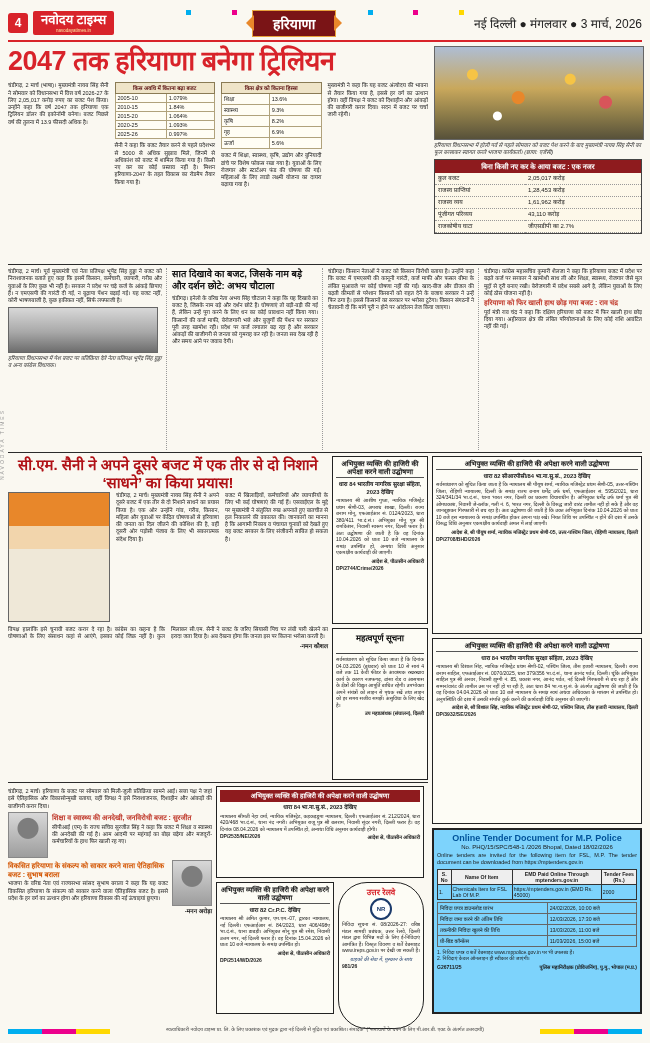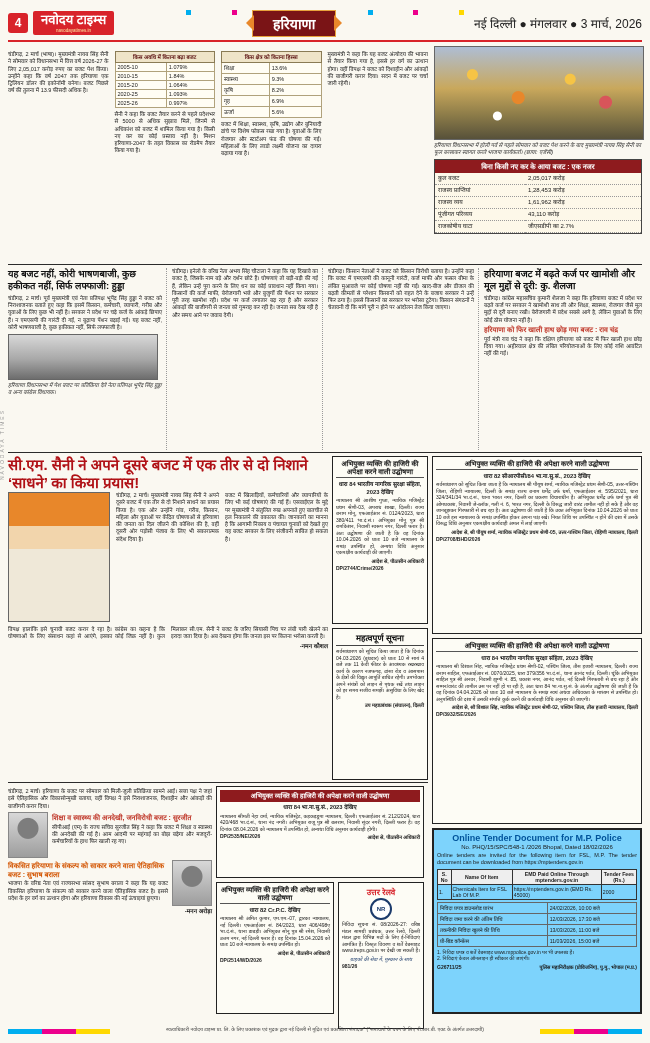--- a/index.html
+++ b/index.html
@@ -49,33 +49,33 @@
   .ph-cm{background:linear-gradient(180deg,#e8872a 0 26%,#f2d5ac 26% 44%,#efe8d8 44% 100%);}
   .por{width:38px;height:44px;border:1px solid #888;flex:0 0 auto;
        background:radial-gradient(circle at 50% 35%, #7d7d7d 0 10px, transparent 11px),
                   linear-gradient(#d8d8d8,#9d9d9d);}
   .cap{font-size:5.5px;font-style:italic;color:#333;line-height:1.25;margin-top:2px;}
   
   .art4{box-sizing:border-box;}
   .art4 .h{font-size:9.5px;font-weight:bold;line-height:1.25;color:#111;margin-bottom:3px;}
   .sep{border-left:1px dotted #999;}
   
-  .anh{font-size:15px;line-height:1.2;font-weight:800;color:#b01116;text-align:left;}
+  .anh{font-size:15px;line-height:1.2;font-weight:800;color:#b01116;text-align:center;}
   .strap{font-size:8px;font-weight:bold;color:#444;text-align:center;border-top:1px solid #aaa;
          border-bottom:1px solid #aaa;padding:2px 0;margin:3px 0;}
   .twocol{column-count:2;column-gap:6px;}
   
   .box{border:1px solid #222;background:#fdfcf5;padding:3px;box-sizing:border-box;}
   .ntitle{font-size:6.8px;font-weight:bold;text-align:center;line-height:1.2;border-bottom:1px solid #555;padding-bottom:1px;}
   .ntitle-dark{background:#8e1b1e;color:#fff;font-size:6.5px;font-weight:bold;text-align:center;padding:2px;line-height:1.2;}
   .nsub{font-size:5.8px;font-weight:bold;text-align:center;margin:1.5px 0;}
   .nbody{font-size:5px;line-height:1.3;text-align:justify;}
   .nsign{font-size:5px;font-weight:bold;text-align:right;margin-top:2px;}
   .ncode{font-size:5px;font-weight:bold;text-align:left;margin-top:1px;color:#222;}
-  .imptitle{font-size:8.5px;font-weight:bold;text-align:center;border-bottom:1px solid #444;padding-bottom:2px;color:#111;}
+  .imptitle{font-size:8.5px;font-weight:bold;text-align:center;border-bottom:1px solid #444;padding-bottom:10px;color:#111;}
   
   .reach{font-size:11.5px;font-weight:800;line-height:1.2;color:#111;}
   .subh-red{font-size:7px;font-weight:bold;color:#c0392b;line-height:1.25;margin:2px 0 1px;}
   .subh-or{font-size:7px;font-weight:bold;color:#d35400;line-height:1.25;margin:2px 0 1px;}
   
   .mpbox{border:2px solid #222;background:#7dd3fc;padding:3px;box-sizing:border-box;}
   .mptitle{color:#00539b;font-weight:bold;font-size:9px;text-align:center;}
   .mpref{font-size:6px;text-align:center;margin:1px 0 2px;}
   table.mpt{width:100%;border-collapse:collapse;margin:2px 0;}
   table.mpt th{border:1px solid #333;font-size:5.2px;padding:1px;background:#eee;}
@@ -115,20 +115,21 @@
         <div class="b1">नवोदय टाइम्स</div>
         <div class="b2">navodayatimes.in</div>
       </div>
     </div>
     <div class="secwrap">हरियाणा</div>
     <div style="font-size:12px;color:#222;">नई दिल्ली ● मंगलवार ● 3 मार्च, 2026</div>
   </div>
   <div class="abs hrule" style="left:8px;top:40px;width:634px;"></div>
 
   <div class="abs" style="left:8px;top:46px;width:420px;height:216px;">
+    <div class="hl1">2047 तक हरियाणा बनेगा ट्रिलियन</div>
     <div class="leadcols">
       <div class="f55 jt">चंडीगढ़, 2 मार्च (भाषा)। मुख्यमंत्री नायब सिंह सैनी ने सोमवार को विधानसभा में वित्त वर्ष 2026-27 के लिए 2,05,017 करोड़ रुपए का बजट पेश किया। उन्होंने कहा कि वर्ष 2047 तक हरियाणा एक ट्रिलियन डॉलर की इकोनॉमी बनेगा। बजट पिछले वर्ष की तुलना में 13.9 फीसदी अधिक है।</div>
       <div>
         <table class="mini">
           <thead>
               <tr>
                 <th colspan="2">किस अवधि में कितना बढ़ा बजट</th>
               </tr>
             </thead>
           <tbody>
@@ -220,33 +221,32 @@
               <td>जीएसडीपी का 2.7%</td>
             </tr>
           </tbody>
       </table>
     </div>
   </div>
 
   <div class="abs rule" style="left:8px;top:264px;width:634px;"></div>
 
   <div class="abs art4" style="left:8px;top:268px;width:154px;height:182px;">
-    <div class="h">यह बजट नहीं, कोरी भाषणबाजी, कुछ हकीकत नहीं, सिर्फ लफ्फाजी: हुड्डा</div>
     <div class="f55 jt">चंडीगढ़, 2 मार्च। पूर्व मुख्यमंत्री एवं नेता प्रतिपक्ष भूपेंद्र सिंह हुड्डा ने बजट को निराशाजनक बताते हुए कहा कि इसमें किसान, कर्मचारी, व्यापारी, गरीब और युवाओं के लिए कुछ भी नहीं है। सरकार ने प्रदेश पर चढ़े कर्ज के आंकड़े छिपाए हैं। न एमएसपी की गारंटी दी गई, न बुढ़ापा पेंशन बढ़ाई गई। यह बजट नहीं, कोरी भाषणबाजी है, कुछ हकीकत नहीं, सिर्फ लफ्फाजी है।</div>
     <div class="ph ph-group" style="width:148px;height:44px;margin-top:3px;"></div>
     <div class="cap">हरियाणा विधानसभा में पेश बजट पर प्रतिक्रिया देते नेता प्रतिपक्ष भूपेंद्र सिंह हुड्डा व अन्य कांग्रेस विधायक।</div>
   </div>
   <div class="abs art4 sep" style="left:166px;top:268px;width:152px;height:182px;padding-left:5px;">
+    <div class="h">सात दिखावे का बजट, जिसके नाम बड़े और दर्शन छोटे: अभय चौटाला</div>
     <div class="f55 jt">चंडीगढ़। इनेलो के वरिष्ठ नेता अभय सिंह चौटाला ने कहा कि यह दिखावे का बजट है, जिसके नाम बड़े और दर्शन छोटे हैं। घोषणाएं तो बड़ी-बड़ी की गई हैं, लेकिन उन्हें पूरा करने के लिए धन का कोई प्रावधान नहीं किया गया। किसानों की कर्ज माफी, बेरोजगारी भत्ते और बुजुर्गों की पेंशन पर सरकार पूरी तरह खामोश रही। प्रदेश पर कर्ज लगातार बढ़ रहा है और सरकार आंकड़ों की बाजीगरी से जनता को गुमराह कर रही है। जनता सब देख रही है और समय आने पर जवाब देगी।</div>
   </div>
   <div class="abs art4 sep" style="left:322px;top:268px;width:152px;height:182px;padding-left:5px;">
     <div class="f55 jt">चंडीगढ़। किसान नेताओं ने बजट को किसान विरोधी बताया है। उन्होंने कहा कि बजट में एमएसपी की कानूनी गारंटी, कर्ज माफी और फसल बीमा के लंबित मुआवजे पर कोई घोषणा नहीं की गई। खाद-बीज और डीजल की बढ़ती कीमतों से परेशान किसानों को राहत देने के बजाय सरकार ने उन्हें फिर ठगा है। इससे किसानों का सरकार पर भरोसा टूटेगा। किसान संगठनों ने चेतावनी दी कि मांगें पूरी न होने पर आंदोलन तेज किया जाएगा।</div>
   </div>
   <div class="abs art4 sep" style="left:478px;top:268px;width:164px;height:182px;padding-left:5px;">
-    <div class="h">हरियाणा बजट में बढ़ते कर्ज पर खामोशी और मूल मुद्दों से दूरी: कु. शैलजा</div>
     <div class="f55 jt">चंडीगढ़। कांग्रेस महासचिव कुमारी शैलजा ने कहा कि हरियाणा बजट में प्रदेश पर बढ़ते कर्ज पर सरकार ने खामोशी साध ली और शिक्षा, स्वास्थ्य, रोजगार जैसे मूल मुद्दों से दूरी बनाए रखी। बेरोजगारी में प्रदेश सबसे आगे है, लेकिन युवाओं के लिए कोई ठोस योजना नहीं है।</div>
     <div class="subh-red">हरियाणा को फिर खाली हाथ छोड़ गया बजट : राव चंद्र</div>
     <div class="f55 jt">पूर्व मंत्री राव चंद्र ने कहा कि दक्षिण हरियाणा को बजट में फिर खाली हाथ छोड़ दिया गया। अहीरवाल क्षेत्र की लंबित परियोजनाओं के लिए कोई राशि आवंटित नहीं की गई।</div>
   </div>
 
   <div class="abs rule" style="left:8px;top:452px;width:634px;"></div>
 
   <div class="abs" style="left:8px;top:456px;width:320px;height:324px;">
     <div class="anh">सी.एम. सैनी ने अपने दूसरे बजट में एक तीर से दो निशाने ‘साधने’ का किया प्रयास!</div>
     <div style="display:flex;gap:6px;">
@@ -367,21 +367,21 @@
     </div>
   </div>
   <div class="abs box" style="left:216px;top:882px;width:118px;height:132px;">
     <div class="ntitle">अभियुक्त व्यक्ति की हाजिरी की अपेक्षा करने वाली उद्घोषणा</div>
     <div class="nsub">धारा 82 Cr.P.C. देखिए</div>
     <div class="nbody">न्यायालय श्री अमित कुमार, एम.एम.-07, द्वारका न्यायालय, नई दिल्ली। एफआईआर सं. 84/2023, धारा 406/498ए भा.दं.सं., थाना डाबड़ी। अभियुक्त सोनू पुत्र श्री रमेश, निवासी उत्तम नगर, नई दिल्ली फरार है। वह दिनांक 15.04.2026 को प्रातः 10 बजे न्यायालय के समक्ष उपस्थित हो।</div>
     <div class="nsign">आदेश से, पीठासीन अधिकारी</div>
     <div class="ncode">DP/2514/WD/2026</div>
   </div>
 
-  <div class="abs box" style="left:338px;top:882px;width:86px;height:147px;">
+  <div class="abs box" style="left:338px;top:882px;width:86px;height:147px;border-radius:29px;">
     <div class="rtitle">उत्तर रेलवे</div>
     <div class="rlogo">NR</div>
     <div class="nbody">निविदा सूचना सं. 08/2026-27: वरिष्ठ मंडल सामग्री प्रबंधक, उत्तर रेलवे, दिल्ली मंडल द्वारा विभिन्न मदों के लिए ई-निविदाएं आमंत्रित हैं। विस्तृत विवरण व शर्तें वेबसाइट www.ireps.gov.in पर देखी जा सकती हैं।</div>
     <div class="f5 it" style="text-align:center;margin-top:2px;color:#1b3a6b;">ग्राहकों की सेवा में, मुस्कान के साथ</div>
     <div class="ncode">981/26</div>
   </div>
 
   <div class="abs" style="left:8px;top:1020px;width:634px;display:flex;align-items:center;justify-content:space-between;">
     <span>
       <span class="bar" style="background:#00aeef"></span><span class="bar" style="background:#ec008c"></span><span class="bar" style="background:#ffd800"></span>

